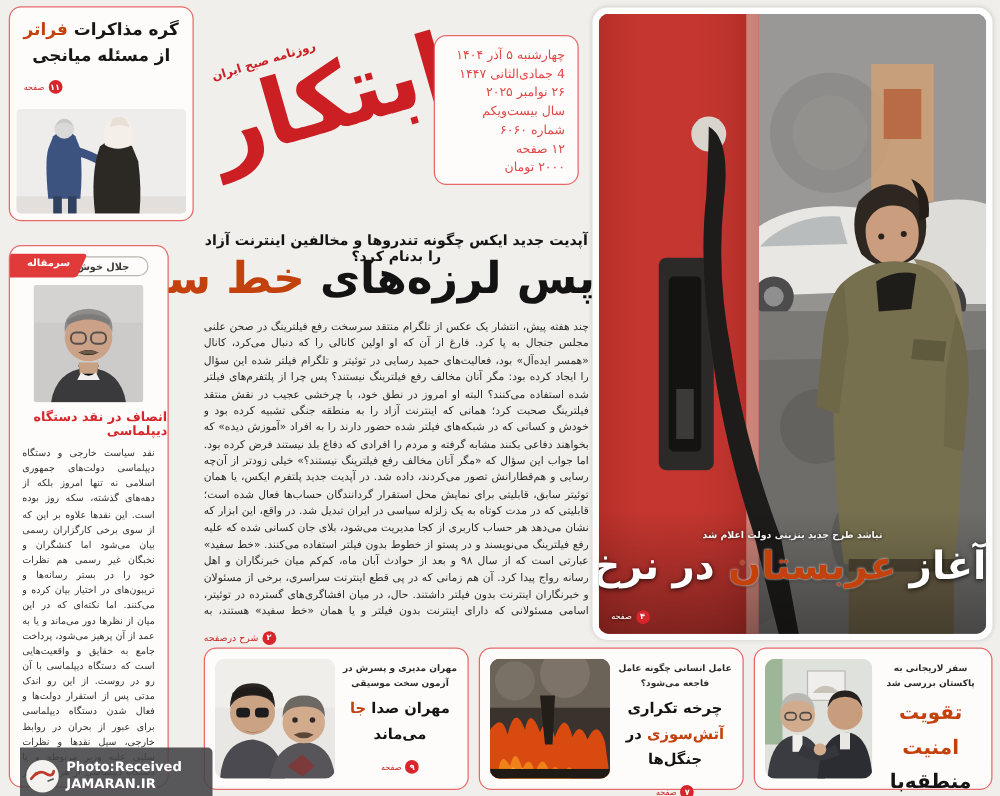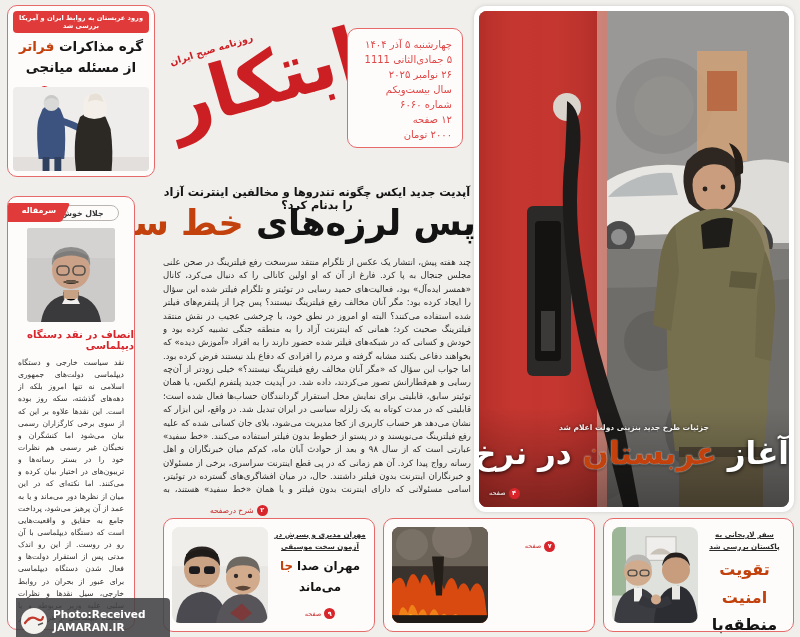--- a/index.html
+++ b/index.html
@@ -59,21 +59,21 @@
   .lead-headline {
     left:156px; top:201px; width:320px; text-align:center;
     font-size:35px; font-weight:bold; color:#131313; line-height:1.3;
     letter-spacing:-1px; white-space:nowrap;
   }
   .lead-body {
     left:163px; top:256px; width:308px; height:240px; overflow:hidden;
     font-size:8.55px; line-height:1.565; text-align:justify; color:#2b2b2b;
   }
   .lead-more { left:163px; top:497px; }
-  .lead-more .badge-word { font-size:7.5px;margin-left:47px; }
+  .lead-more .badge-word { font-size:7.5px; }
   
   .photo-frame {
     left:474px; top:6px; width:320px; height:506px;
     background:#ffffff; border-radius:12px; padding:5px;
     box-shadow:0 0 4px rgba(0,0,0,.15);
   }
   .photo-inner { position:relative; width:100%; height:100%;
     border-radius:8px; overflow:hidden; }
   .photo-kicker {
     position:absolute; left:0; right:0; top:412px; text-align:center;
@@ -121,40 +121,39 @@
   .bphoto {
     position:absolute; right:auto; left:8px; top:8px; bottom:8px; width:96px;
     border-radius:8px; overflow:hidden;
   }
   .b3 .bphoto { width:86px; }
   .btext {
     position:absolute; top:10px; bottom:8px; right:8px; left:110px;
     text-align:center;
   }
   .b3 .btext { left:100px; }
-  .bkicker { font-size:7.2px; font-weight:bold; color:#2c2c2c; line-height:1.7;text-decoration:underline; }
+  .bkicker { font-size:7.2px; font-weight:bold; color:#2c2c2c; line-height:1.7; }
   .bheadline { font-size:11.8px; font-weight:bold; color:#141414;
     line-height:1.7; margin-top:3px; }
   .b3 .bheadline { font-size:16px; }
   .bbadge-row { margin-top:4px; text-align:center; }
   
   .watermark {
     left:16px; top:598px; width:154px; height:46px;
     background:rgba(66,66,68,.88); display:flex; align-items:center;
     direction:ltr; gap:5px; padding-left:4px; border-radius:0 4px 4px 0;
   }
   .wm-text { color:#fff; font-size:10.5px; font-weight:bold; line-height:1.25;
     font-family:"DejaVu Sans",sans-serif; }
   svg { display:block; }
 </style>
 </head>
 <body>
 
 <div class="box tl-box">
-  <div class="tl-kicker">ورود عربستان به روابط ایران و آمریکا بررسی شد</div>
   <div class="tl-headline">
     <span>گره مذاکرات </span><span class="red">فراتر</span><span> از مسئله میانجی</span>
   </div>
   <div class="tl-badge-row">
     <span class="badge">
       <span class="badge-circle">۱۱</span>
       <span class="badge-word">صفحه</span>
     </span>
   </div>
   <div class="tl-photo">
@@ -177,21 +176,21 @@
   </div>
 </div>
 
 <div class="abs logo-wrap">
   <div class="logo-sub">روزنامه صبح ایران</div>
   <div class="logo-main">ابتکار</div>
 </div>
 
 <div class="box date-box">
   <div class="date-line">چهارشنبه ۵ آذر ۱۴۰۴</div>
-  <div class="date-line">۵ جمادی‌الثانی 1111</div>
+  <div class="date-line">4 جمادی‌الثانی ۱۴۴۷</div>
   <div class="date-line">۲۶ نوامبر ۲۰۲۵</div>
   <div class="date-line">سال بیست‌ویکم</div>
   <div class="date-line">شماره ۶۰۶۰</div>
   <div class="date-line">۱۲ صفحه</div>
   <div class="date-line">۲۰۰۰ تومان</div>
 </div>
 
 <div class="abs lead-kicker">آپدیت جدید ایکس چگونه تندروها و مخالفین اینترنت آزاد را بدنام کرد؟</div>
 <div class="abs lead-headline">
   <span>پس لرزه‌های </span><span class="red">خط سفید</span>
@@ -266,21 +265,21 @@
       </g>
 
       <rect y="396" width="310" height="100" fill="url(#dark)"></rect>
       <defs>
         <linearGradient id="dark" x1="0" y1="0" x2="0" y2="1">
           <stop offset="0" stop-color="#000" stop-opacity="0"></stop>
           <stop offset="1" stop-color="#000" stop-opacity=".35"></stop>
         </linearGradient>
       </defs>
     </svg>
-    <div class="photo-kicker">جزئیات طرح جدید بنزینی دولت اعلام شد</div>
+    <div class="photo-kicker">نباشد طرح جدید بنزینی دولت اعلام شد</div>
     <div class="photo-headline">
       <span>آغاز </span><span class="red">عربستان</span><span> در نرخ بنزین</span>
     </div>
     <div class="photo-badge">
       <span class="badge">
         <span class="badge-circle">۴</span>
         <span class="badge-word">صفحه</span>
       </span>
     </div>
   </div>
@@ -356,20 +355,24 @@
       <circle cx="20" cy="18" r="16" fill="#7d746a" opacity=".8"></circle>
       <circle cx="60" cy="12" r="20" fill="#857b70" opacity=".7"></circle>
       <path d="M0 98 l0 -40 q10 -14 14 4 q6 -26 14 -4 q4 -20 12 2 q6 -16 12 4 q8 -24 14 0 q6 -14 12 2 q8 -18 14 2 l4 30z" fill="#d84a10"></path>
       <path d="M6 98 q2 -26 10 -10 q4 -18 10 2 q6 -14 10 4 q6 -20 12 0 q4 -12 10 2 q6 -16 12 4 q4 -10 10 2 l6 -4 l0 2z" fill="#f08018"></path>
       <path d="M14 98 q4 -16 8 -4 q4 -10 8 2 q4 -12 10 0 q4 -8 8 2 q6 -10 10 0 q4 -6 8 2z" fill="#ffb82a"></path>
       <rect y="90" width="96" height="8" fill="#1f1a15"></rect>
       <path d="M40 30 l4 40 l6 0 l2 -40z" fill="#241e18"></path>
     </svg>
   </div>
   <div class="btext">
+    <div class="bkicker">عامل انسانی چگونه عامل فاجعه می‌شود؟</div>
+    <div class="bheadline">
+      <span>چرخه تکراری </span><span class="red">آتش‌سوزی</span><span> در جنگل‌ها</span>
+    </div>
     <div class="bbadge-row">
       <span class="badge">
         <span class="badge-circle">۷</span>
         <span class="badge-word">صفحه</span>
       </span>
     </div>
   </div>
 </div>
 
 <div class="box bstory b3">

